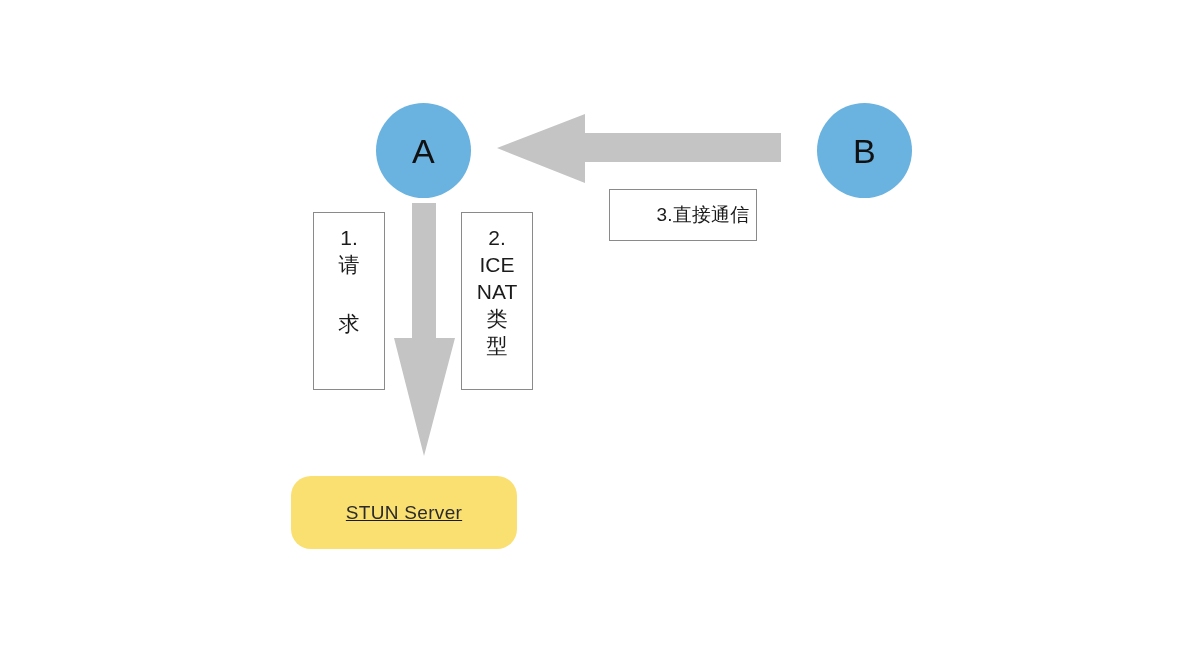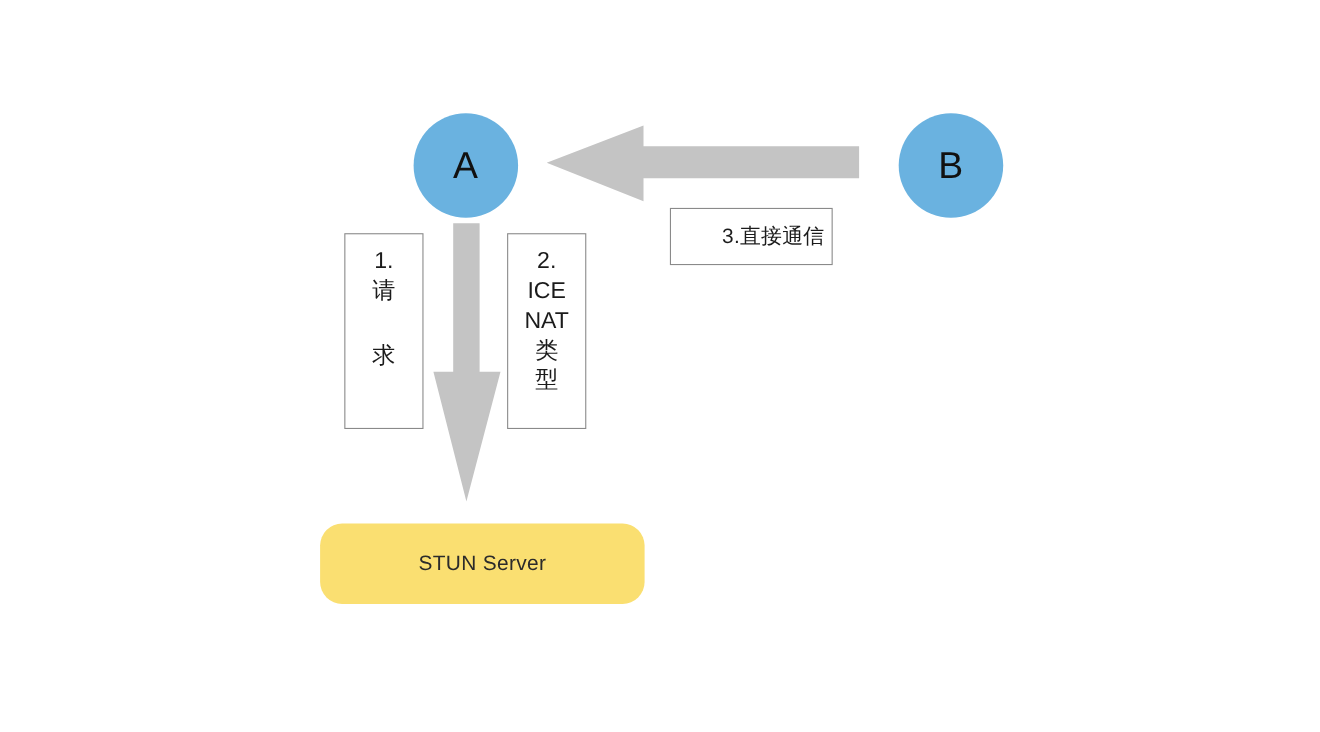--- a/index.html
+++ b/index.html
@@ -49,28 +49,29 @@
     top: 103px;
     width: 95px;
     height: 95px;
   }
 
   
   #stun-server {
     position: absolute;
     left: 291px;
     top: 476px;
-    width: 295px;
+    width: 226px;
     height: 73px;
     background: #fadf71;
     border-radius: 20px;
     display: flex;
     align-items: center;
     justify-content: center;
     box-sizing: border-box;
+    text-decoration: underline;
   }
   #stun-server .stun-label {
     font-size: 19px;
     color: #2b2b2b;
     letter-spacing: 0.3px;
     user-select: none;
   }
 
   
   #arrow-layer {

